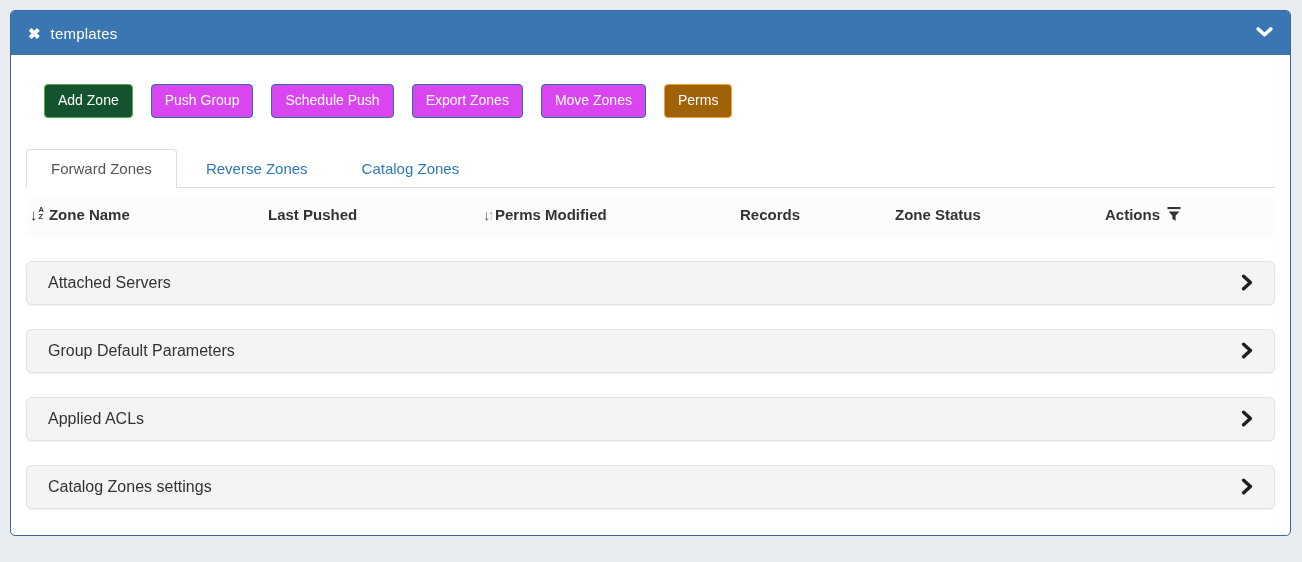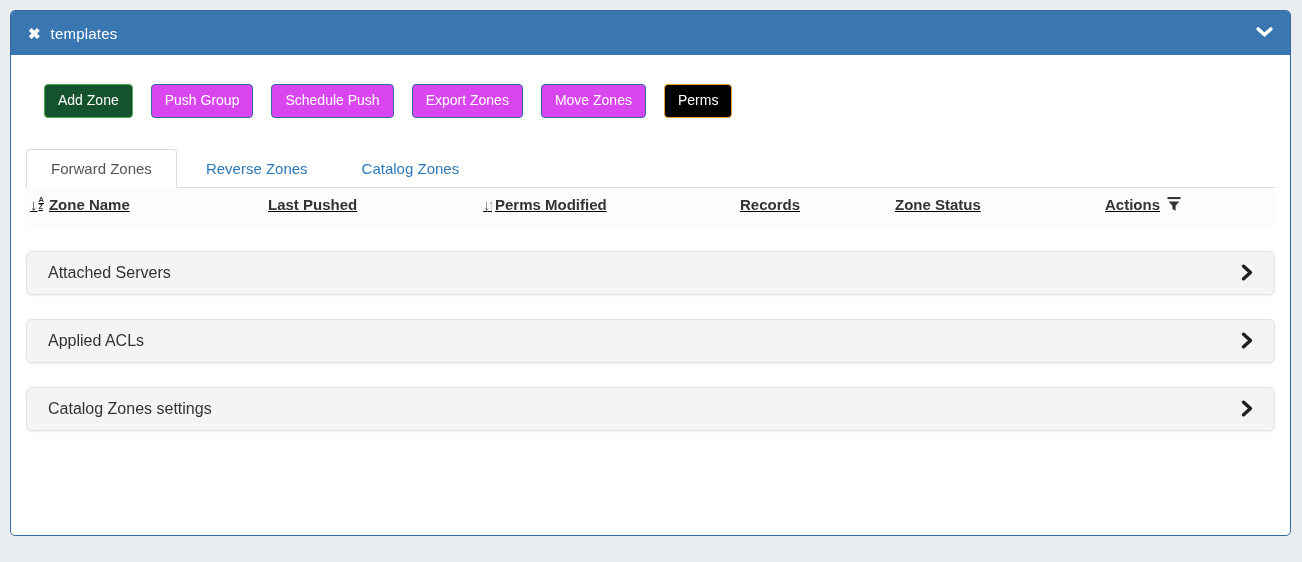--- a/index.html
+++ b/index.html
@@ -59,21 +59,21 @@
     font-size: 14px;
     font-family: "Liberation Sans", sans-serif;
     color: #ffffff;
     border-radius: 4px;
     border: 1px solid transparent;
     cursor: pointer;
     line-height: 1.25;
   }
   .btn-success { background: #14532d; border-color: #4cae4c; }
   .btn-primary { background: #d946ef; border-color: #2e6da4; }
-  .btn-warning { background: #000000; border-color: #eea236; }
+  .btn-warning { background: #a16207; border-color: #eea236; }
 
   .tabs {
     margin-top: 31px;
     display: flex;
     border-bottom: 1px solid #ddd;
   }
   .tab {
     padding: 10px 24px;
     font-size: 15px;
     margin-bottom: -1px;
@@ -84,26 +84,26 @@
     color: #2d79b8;
   }
   .tab.active {
     background: #fff;
     color: #555555;
     border-color: #ddd;
     border-bottom-color: #fff;
   }
 
   .table-header {
+    margin-top: 10px;
     display: grid;
     grid-template-columns: 242px 215px 257px 155px 210px 1fr;
     align-items: center;
     padding: 8px 0 14px 0;
     background: #fcfcfc;
-    text-decoration: underline;
   }
   .th {
     font-size: 15px;
     font-weight: 700;
     color: #333333;
     display: flex;
     align-items: center;
     cursor: pointer;
     white-space: nowrap;
   }
@@ -206,20 +206,28 @@
 
     <div class="accordion">
       <span>Attached Servers</span>
       <span class="chev">
         <svg width="12" height="17" viewBox="0 0 12 17">
             <polyline points="2.6,2.2 9.4,8.5 2.6,14.8" fill="none" stroke="#1f1f1f" stroke-width="3.4" stroke-linecap="round" stroke-linejoin="round"></polyline>
           </svg>
       </span>
     </div>
 
+    <div class="accordion">
+      <span>Group Default Parameters</span>
+      <span class="chev">
+        <svg width="12" height="17" viewBox="0 0 12 17">
+            <polyline points="2.6,2.2 9.4,8.5 2.6,14.8" fill="none" stroke="#1f1f1f" stroke-width="3.4" stroke-linecap="round" stroke-linejoin="round"></polyline>
+          </svg>
+      </span>
+    </div>
 
     <div class="accordion">
       <span>Applied ACLs</span>
       <span class="chev">
         <svg width="12" height="17" viewBox="0 0 12 17">
             <polyline points="2.6,2.2 9.4,8.5 2.6,14.8" fill="none" stroke="#1f1f1f" stroke-width="3.4" stroke-linecap="round" stroke-linejoin="round"></polyline>
           </svg>
       </span>
     </div>
 

